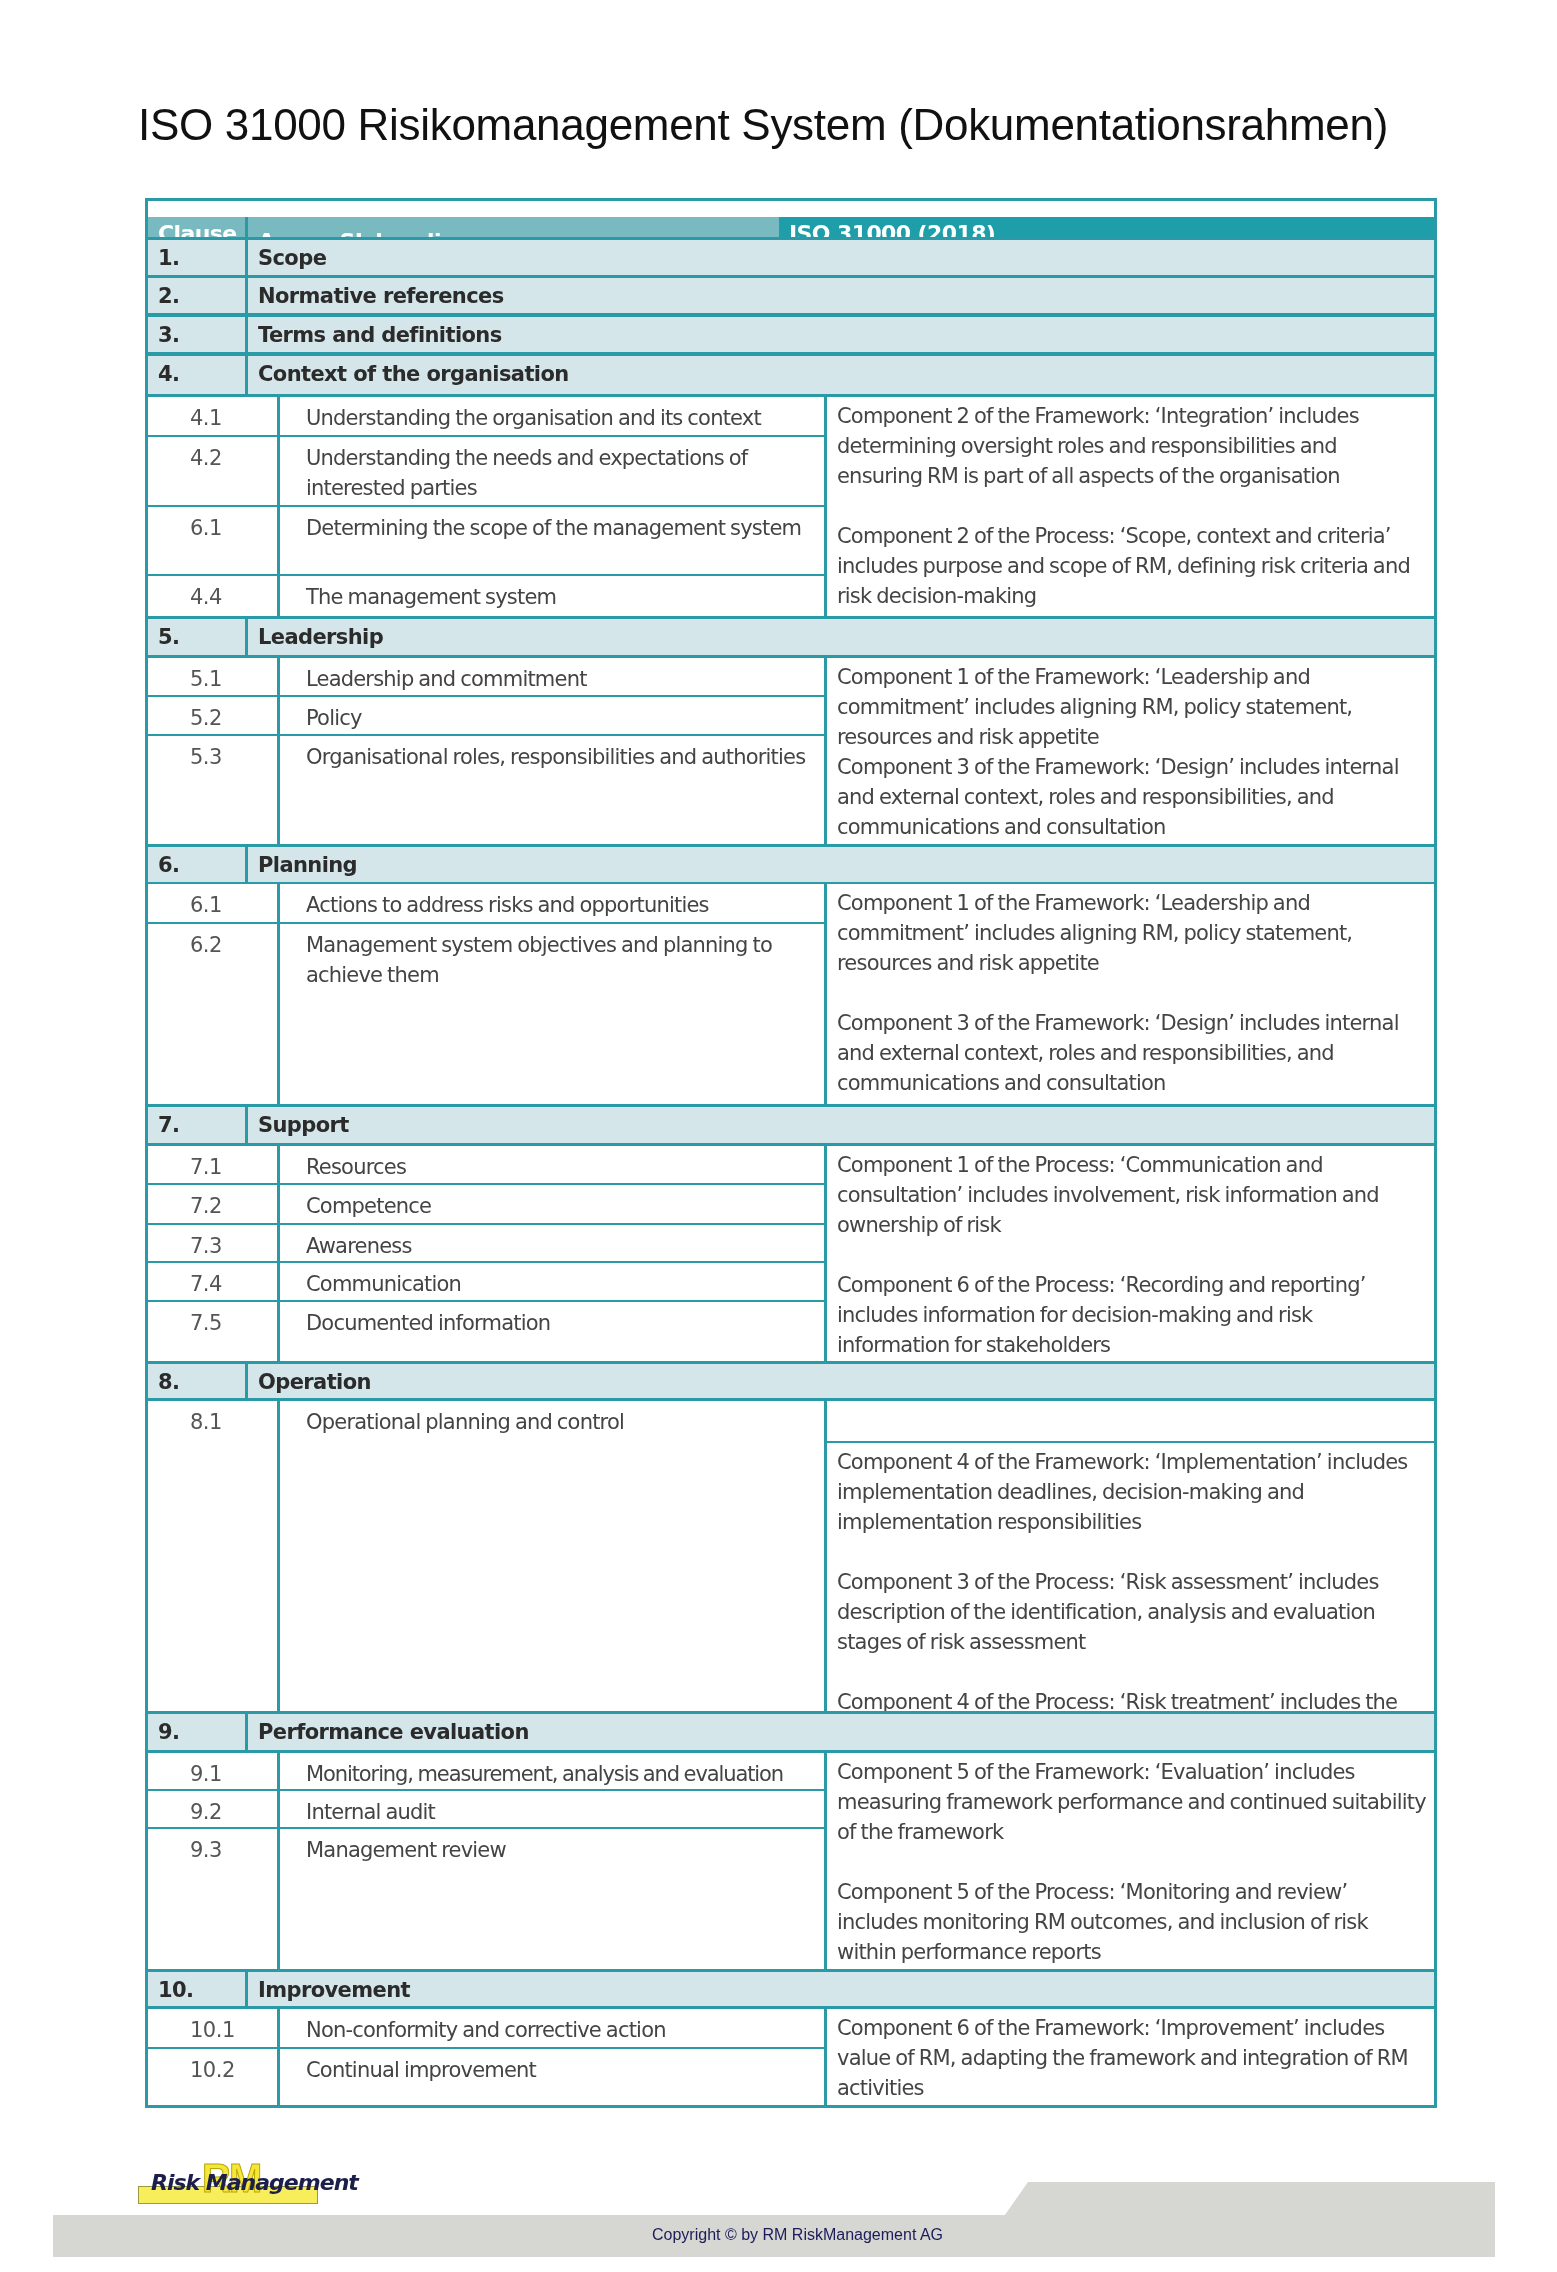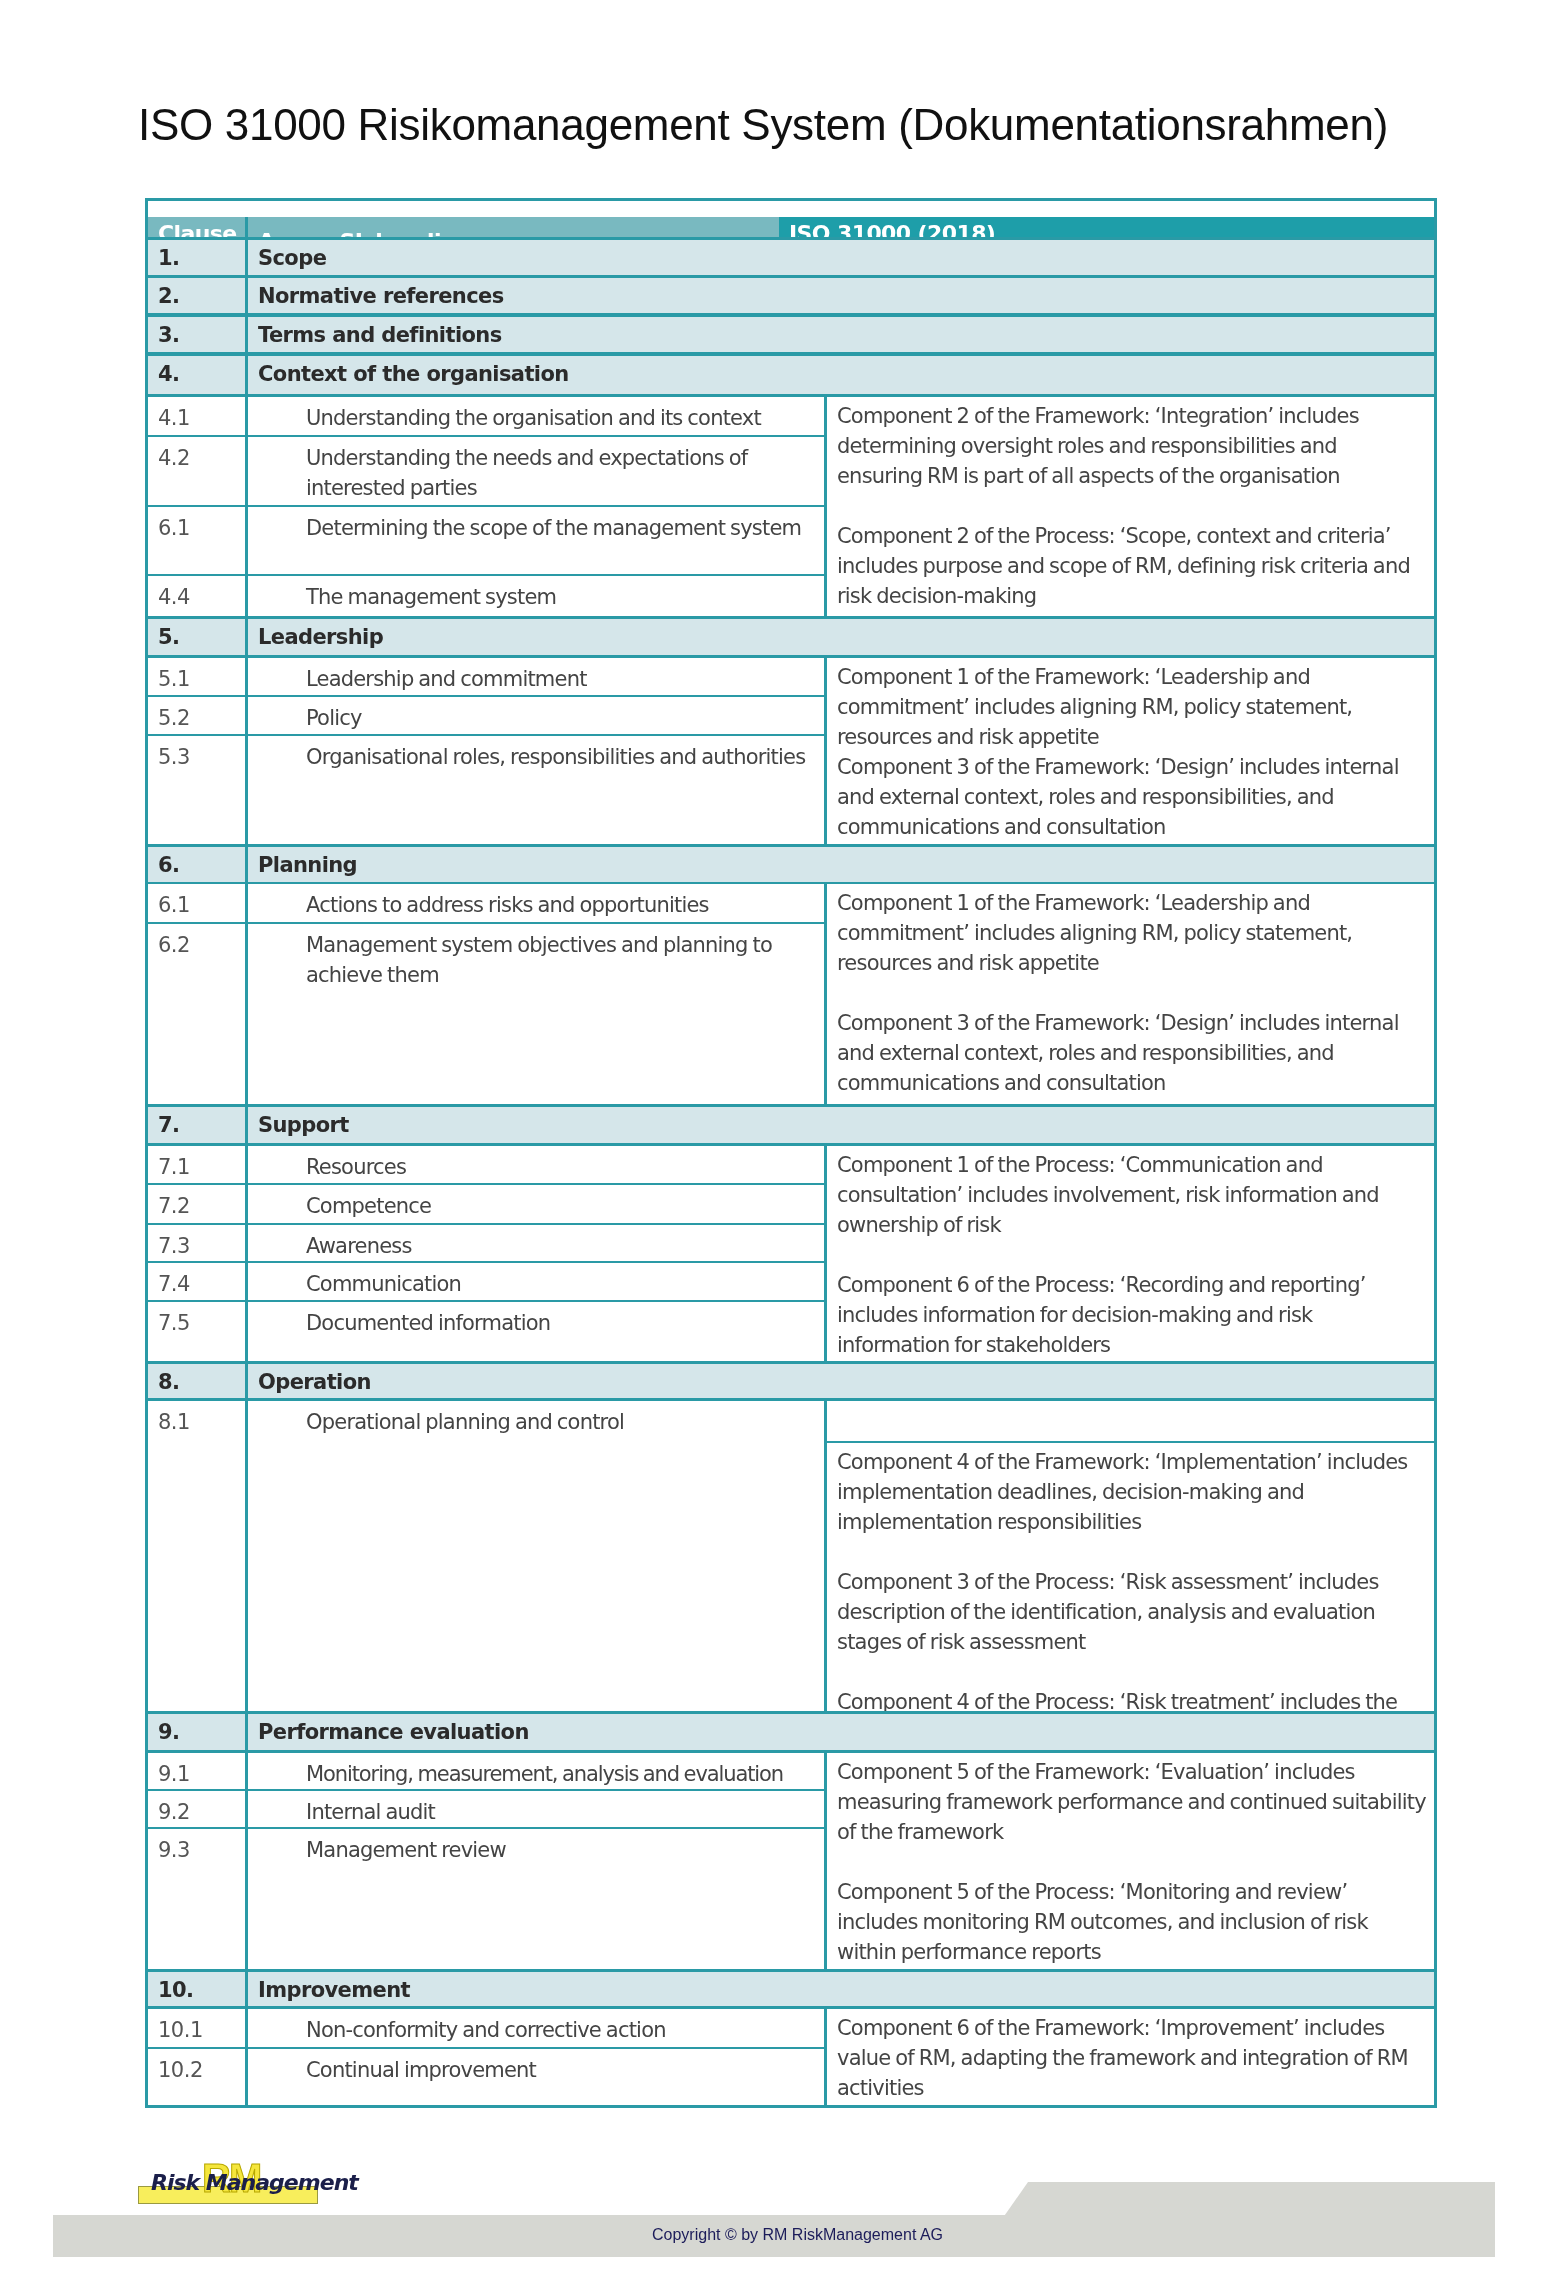--- a/index.html
+++ b/index.html
@@ -16,21 +16,21 @@
   .sec { background: #d5e6ea; border-top: 3px solid #2a9aa6; border-bottom: 3px solid #2a9aa6; }
   .sec span { font-weight: bold; color: #2b2b2b; font-size: 21px; font-family: "DejaVu Sans", sans-serif; letter-spacing: -0.6px; }
   .cell { position: absolute; top: 0; bottom: 0; box-sizing: border-box; padding: 6px 10px 0 10px; }
   .c1 { left: 0; width: 100px; border-right: 3px solid #2a9aa6; }
   .c2 { left: 100px; width: 531px; }
   .c3 { left: 631px; right: 0; }
   .sub { background: #ffffff; border-top: 2px solid #2a9aa6; }
   .sub .c2 { border-right: 3px solid #2a9aa6; }
   .txt { font-size: 21px; line-height: 30px; color: #444; font-family: "DejaVu Sans", sans-serif;
          letter-spacing: -0.8px; word-spacing: -1px; margin-left: 48px; }
-  .num { font-size: 21px; line-height: 30px; color: #555; font-family: "DejaVu Sans", sans-serif; letter-spacing: -0.5px; }
+  .num { font-size: 21px; line-height: 30px; color: #555; font-family: "DejaVu Sans", sans-serif; letter-spacing: -0.5px; margin-left: 32px; }
   .desc { position: absolute; left: 631px; right: 0; box-sizing: border-box; padding: 4px 8px 0 10px;
           border-top: 2px solid #2a9aa6; background: #fff; }
   .desc p { margin: 0; }
   .gap { height: 30px; }
   .footer-logo { position: absolute; left: 138px; top: 2166px; }
   .logo-rm { position: absolute; left: 64px; top: -10px; font-size: 40px; font-weight: bold; color: #f5e63c;
              font-family: "Liberation Sans", sans-serif; -webkit-text-stroke: 1px #b8a800; letter-spacing: -2px; }
   .logo-bar { position: absolute; left: 0; top: 20px; width: 178px; height: 16px; background: #f8ee5c; border: 1px solid #9a9a40; }
   .logo-text { position: absolute; left: 13px; top: 4px; font-style: italic; font-weight: bold; font-size: 22px; color: #1b1f4a;
                font-family: "DejaVu Sans", sans-serif; letter-spacing: -1px; white-space: nowrap; }

